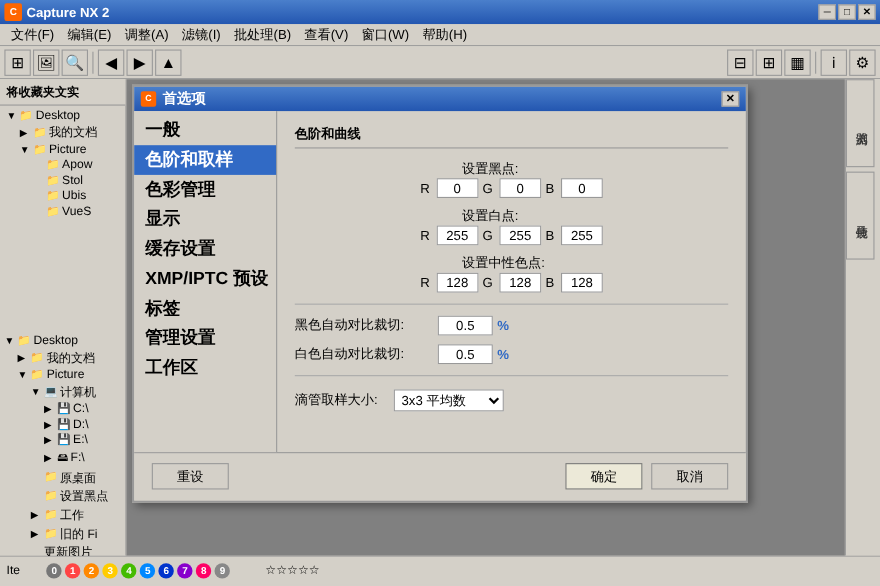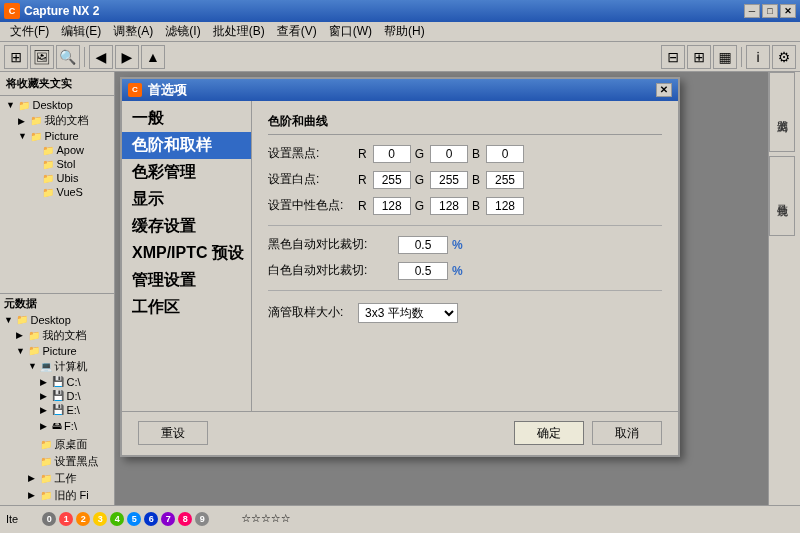--- a/index.html
+++ b/index.html
@@ -235,20 +235,21 @@
       font-weight: bold;
       margin-bottom: 10px;
       padding-bottom: 4px;
       border-bottom: 1px solid #999;
     }
     .form-row {
       display: flex;
       align-items: center;
       margin-bottom: 8px;
       font-size: 12px;
+      flex-direction: column;
     }
     .form-label {
       width: 90px;
       text-align: left;
     }
     .form-fields {
       display: flex;
       align-items: center;
       gap: 4px;
     }
@@ -475,21 +476,20 @@
         <span class="tree-expand"> </span>
         <span class="tree-icon">📁</span>
         <span>Ubis</span>
       </div>
       <div class="tree-item tree-level-3">
         <span class="tree-expand"> </span>
         <span class="tree-icon">📁</span>
         <span>VueS</span>
       </div>
     </div>
-    <div style="border-top:1px solid #999;padding:2px 4px;font-size:11px;font-weight:bold;">元数据</div>
     <div class="bottom-tree" style="flex:1;">
       <div class="tree-item tree-level-1">
         <span class="tree-expand">▼</span>
         <span class="tree-icon">📁</span>
         <span>Desktop</span>
       </div>
       <div class="tree-item tree-level-2">
         <span class="tree-expand">▶</span>
         <span class="tree-icon">📁</span>
         <span>我的文档</span>
@@ -592,20 +592,21 @@
 
     <div class="modal-body">
 
       <div class="modal-sidebar">
         <div class="modal-sidebar-item">一般</div>
         <div class="modal-sidebar-item active">色阶和取样</div>
         <div class="modal-sidebar-item">色彩管理</div>
         <div class="modal-sidebar-item">显示</div>
         <div class="modal-sidebar-item">缓存设置</div>
         <div class="modal-sidebar-item">XMP/IPTC 预设</div>
+        <div class="modal-sidebar-item">标签</div>
         <div class="modal-sidebar-item">管理设置</div>
         <div class="modal-sidebar-item">工作区</div>
       </div>
 
       <div class="modal-content">
         <div class="modal-section-title">色阶和曲线</div>
 
         <div class="form-row">
           <span class="form-label">设置黑点:</span>
           <div class="form-fields">

